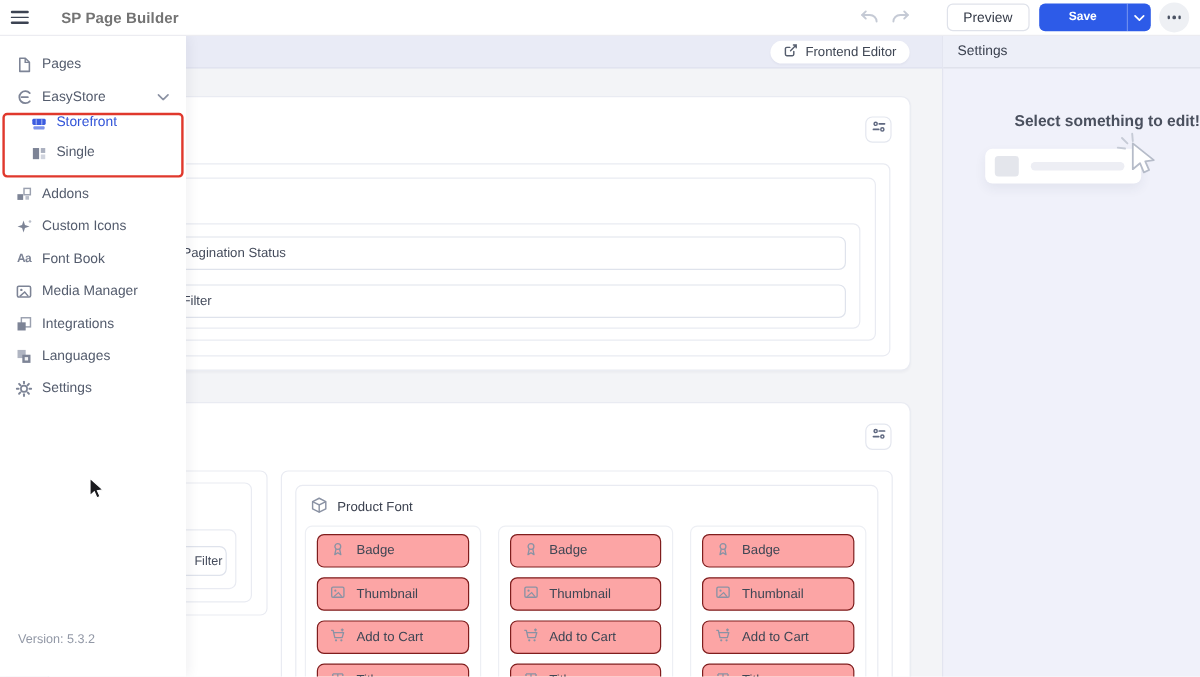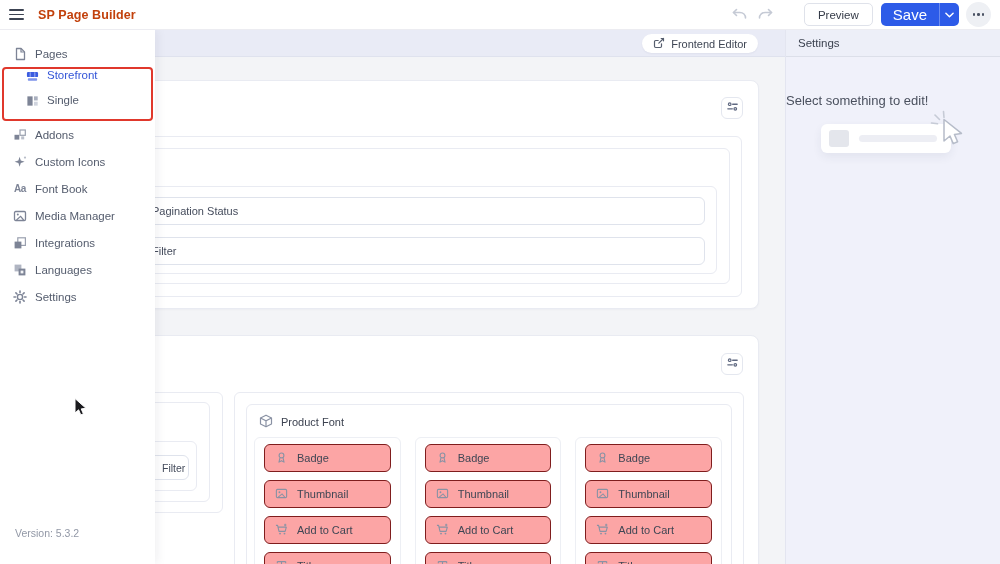--- a/index.html
+++ b/index.html
@@ -4,28 +4,28 @@
 <style>
   * { margin:0; padding:0; box-sizing:border-box; }
   body { font-family:"Liberation Sans","DejaVu Sans",sans-serif; background:#fff; }
   .screen { position:relative; width:1000px; height:564px; overflow:hidden; background:#f3f4f7; }
 
   
   .topbar { position:absolute; left:0; top:0; width:1000px; height:30px; background:#fff;
             border-bottom:1px solid #ececf1; display:flex; align-items:center; z-index:30; padding:0 9px 0 9px; }
   .hamburger { width:22px; height:18px; display:flex; flex-direction:column; justify-content:center; gap:3px; cursor:pointer; }
   .hamburger i { display:block; width:15px; height:1.7px; background:#3c4352; border-radius:1px; }
-  .app-title { margin-left:7px; font-size:12.5px; font-weight:700; color:#c2410c; letter-spacing:.1px; }
+  .app-title { margin-left:20px; font-size:12.5px; font-weight:700; color:#737373; letter-spacing:.1px; }
   .topbar-right { margin-left:auto; display:flex; align-items:center; }
   .histbtn { width:20px; height:20px; display:flex; align-items:center; justify-content:center; }
   .histbtn + .histbtn { margin-left:6px; }
   .btn-preview { margin-left:28px; height:23px; padding:0 13px; background:#fff; border:1px solid #dfe2ea;
                  border-radius:5px; font-size:11.5px; font-weight:500; color:#353b48; display:flex; align-items:center; }
   .save-split { margin-left:8px; height:23px; display:flex; border-radius:5px; overflow:hidden; background:#2d5be8; }
-  .save-main { padding:0 12px; color:#fff; font-size:15px; font-weight:400; display:flex; align-items:center; }
+  .save-main { padding:0 25px; color:#fff; font-size:10px; font-weight:700; display:flex; align-items:center; }
   .save-caret { width:20px; display:flex; align-items:center; justify-content:center; border-left:1px solid rgba(255,255,255,.3); }
   .btn-more { margin-left:7px; width:25px; height:25px; border-radius:50%; background:#eef0f4; display:flex; align-items:center; justify-content:center; gap:2px; }
   .btn-more b { width:2.6px; height:2.6px; border-radius:50%; background:#4a5263; display:block; }
 
   
   .canvas { position:absolute; left:0; top:30px; width:785px; height:462px; background:#f3f4f7; z-index:1; }
   .canvas-strip { position:absolute; left:0; top:0; width:785px; height:27px; background:#e9ebf6; border-bottom:1px solid #dfe2ee; }
   .fe-pill { position:absolute; right:27px; top:4px; height:19px; background:#fff; border-radius:10px; padding:0 11px;
              display:flex; align-items:center; gap:6px; font-size:11px; color:#3f4654; box-shadow:0 1px 2px rgba(30,40,80,.05); }
   .panel { position:absolute; background:#fff; border:1px solid #e9ebf2; border-radius:8px; box-shadow:0 1px 2px rgba(20,30,60,.03); }
@@ -53,21 +53,21 @@
   .pl-head { display:flex; align-items:center; gap:8px; padding:9px 12px 7px 12px; font-size:11px; color:#3c4250; }
   .pl-cols { display:flex; gap:14px; padding:0 9px 0 7px; }
   .pl-col { flex:1; border:1px solid #edeff4; border-radius:6px; padding:6px 9px; display:flex; flex-direction:column; gap:8px; height:170px; }
   .item-box { height:28px; min-height:28px; border:1px solid #7f1d1d; border-radius:6px; background:#fca5a5;
               display:flex; align-items:center; gap:9px; padding-left:10px; font-size:11px; color:#3f4654; white-space:nowrap; }
 
   
   .rightpanel { position:absolute; left:785px; top:30px; width:215px; height:534px; background:#f0f1fa; z-index:5; border-left:1px solid #e3e5f0; }
   .rp-head { height:27px; background:#edeff8; border-bottom:1px solid #dcdfe9; display:flex; align-items:center;
              padding-left:12px; font-size:11.5px; color:#3c4250; }
-  .rp-empty { margin-top:36px; text-align:left; font-size:13px; font-weight:400; color:#4a505e; }
+  .rp-empty { margin-top:36px; text-align:right; font-size:13px; font-weight:700; color:#4a505e; }
   .illo-bar { position:relative; margin:16px 0 0 35px; width:130px; height:29px; background:#fff; border-radius:6px;
               box-shadow:0 4px 10px rgba(40,50,90,.07); }
   .illo-sq { position:absolute; left:8px; top:6px; width:20px; height:17px; background:#e4e6ec; border-radius:3px; }
   .illo-ln { position:absolute; left:38px; top:11px; width:78px; height:7px; background:#edeef4; border-radius:3.5px; }
   .rp-cursor { position:absolute; left:142px; top:76px; }
 
   
   .sidebar { position:absolute; left:0; top:30px; width:155px; height:534px; background:#fff; z-index:20;
              box-shadow:2px 0 10px rgba(30,35,60,.07); padding-top:10px; }
   .side-item { height:27px; display:flex; align-items:center; padding-left:13px; cursor:pointer; }
@@ -295,20 +295,34 @@
     <div class="side-item">
       <span class="ic">
         <svg width="14" height="14" viewBox="0 0 14 14">
             <path d="M3.5 1.5 h4.6 l3.4 3.4 v7.6 h-8 z" fill="none" stroke="#7d8496" stroke-width="1.3" stroke-linejoin="round"></path>
             <path d="M8 1.7 v3.3 h3.3" fill="none" stroke="#7d8496" stroke-width="1.2"></path>
           </svg>
       </span>
       <span class="lb">Pages</span>
     </div>
 
+    <div class="side-item">
+      <span class="ic">
+        <svg width="14" height="14" viewBox="0 0 14 14">
+            <path d="M11.8 3.6 A5 5 0 1 0 11.8 10.4" fill="none" stroke="#7d8496" stroke-width="1.5" stroke-linecap="round"></path>
+            <path d="M5 7 H10.2" stroke="#7d8496" stroke-width="1.5" stroke-linecap="round"></path>
+          </svg>
+      </span>
+      <span class="lb">EasyStore</span>
+      <span class="chev">
+        <svg width="10" height="6" viewBox="0 0 10 6">
+            <path d="M1 1 L5 5 L9 1" fill="none" stroke="#8b92a3" stroke-width="1.4" stroke-linecap="round" stroke-linejoin="round"></path>
+          </svg>
+      </span>
+    </div>
 
     <div class="red-group">
       <div class="sub-item active">
         <span class="ic">
           <svg width="14" height="14" viewBox="0 0 14 14">
               <rect x="1" y="2.6" width="12" height="5.6" rx="1.3" fill="#3b5ce0"></rect>
               <path d="M4.5 3 v5 M9.5 3 v5" stroke="#ffffff" stroke-width="1" opacity=".55"></path>
               <rect x="2" y="9.4" width="10" height="2.8" rx=".8" fill="#7d93ea"></rect>
             </svg>
         </span>

